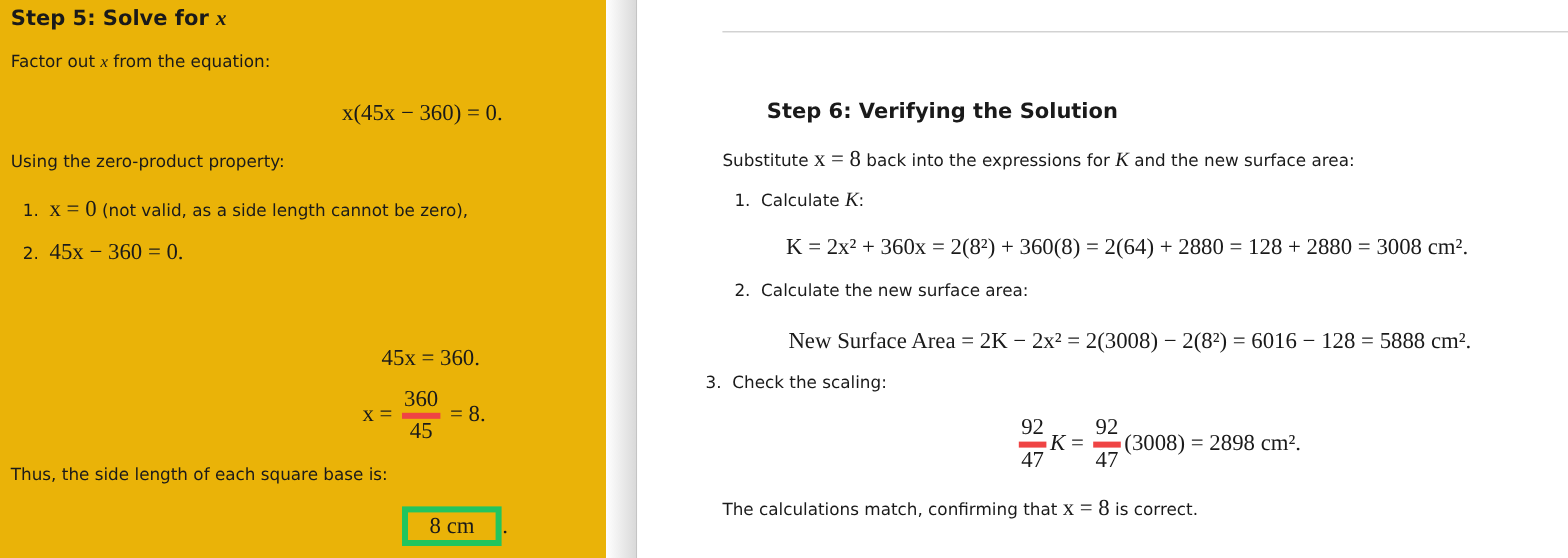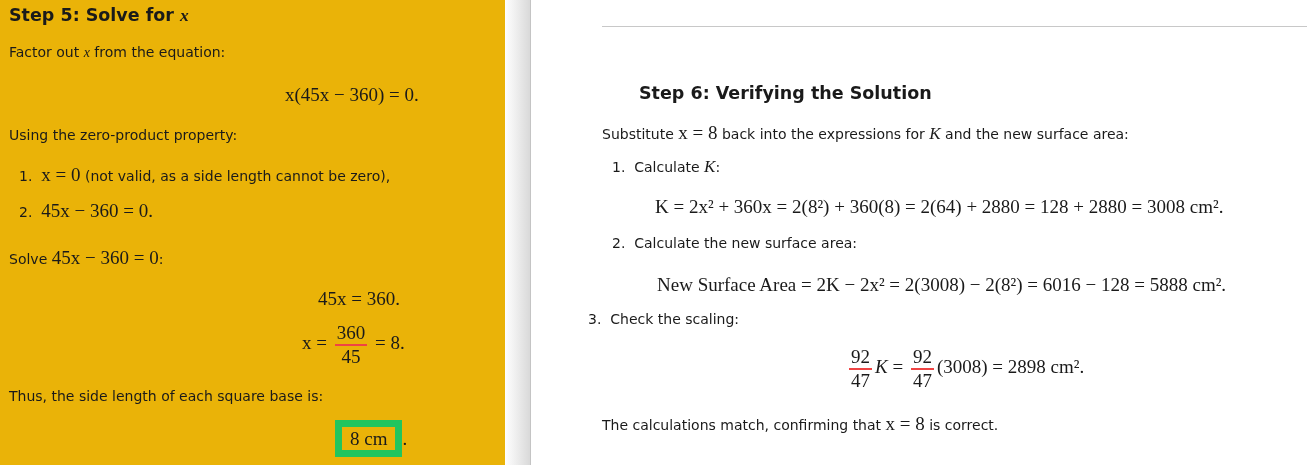--- a/index.html
+++ b/index.html
@@ -14,45 +14,42 @@
       background: linear-gradient(to right, #ffffff 0%, #f0f0f0 40%, #d9d9d9 100%);
       border-right: 1px solid #c4c4c4;
     }
     .right { left: 531px; width: 776px; background: #fff; }
     .abs { position: absolute; white-space: nowrap; }
     .h3 { font-weight: bold; font-size: 17.5px; }
     .p { font-size: 14px; }
     .m { font-family: "Liberation Serif", "DejaVu Serif", serif; font-size: 19px; }
     .mi { font-family: "Liberation Serif", "DejaVu Serif", serif; font-style: italic; }
     .hr { position: absolute; left: 602px; width: 705px; top: 26px; height: 1px; background: #c8c8c8; }
-    .boxed { border: 7px solid #22c55e; padding: 1px 8px; }
+    .boxed { border: 5px solid #22c55e; padding: 1px 18px; }
     .frac { display: inline-flex; flex-direction: column; align-items: center; vertical-align: middle; margin: 0 3px; line-height: 1.15; }
-    .frac .num { border-bottom: 2px solid #ef4444; padding: 0 2px; }
+    .frac .num { border-bottom: 5px solid #ef4444; padding: 0 2px; }
     .frac .den { padding: 0 2px; }
   </style>
 </head>
 <body>
 
 <div class="panel left">
   <div class="abs h3" style="left:9px; top:5px;">
     <span>Step 5: Solve for</span> <span class="mi">x</span>
   </div>
   <div class="abs p" style="left:9px; top:44px;">
     <span>Factor out</span> <span class="mi">x</span> <span>from the equation:</span>
   </div>
   <div class="abs m" style="left:285px; top:84px;">x(45x − 360) = 0.</div>
   <div class="abs p" style="left:9px; top:127px;">Using the zero-product property:</div>
   <div class="abs p" style="left:19px; top:164px;">
     <span>1.</span>&nbsp; <span class="m">x = 0</span> <span>(not valid, as a side length cannot be zero),</span>
   </div>
   <div class="abs p" style="left:19px; top:200px;">
     <span>2.</span>&nbsp; <span class="m">45x − 360 = 0.</span>
-  </div>
-  <div class="abs p" style="left:9px; top:247px;">
-    <span>Solve</span> <span class="m">45x − 360 = 0</span><span>:</span>
   </div>
   <div class="abs m" style="left:318px; top:288px;">45x = 360.</div>
   <div class="abs m" style="left:302px; top:322px;">
     <span>x =</span>
     <span class="frac">
         <span class="num">360</span>
         <span class="den">45</span>
       </span>
     <span>= 8.</span>
   </div>

